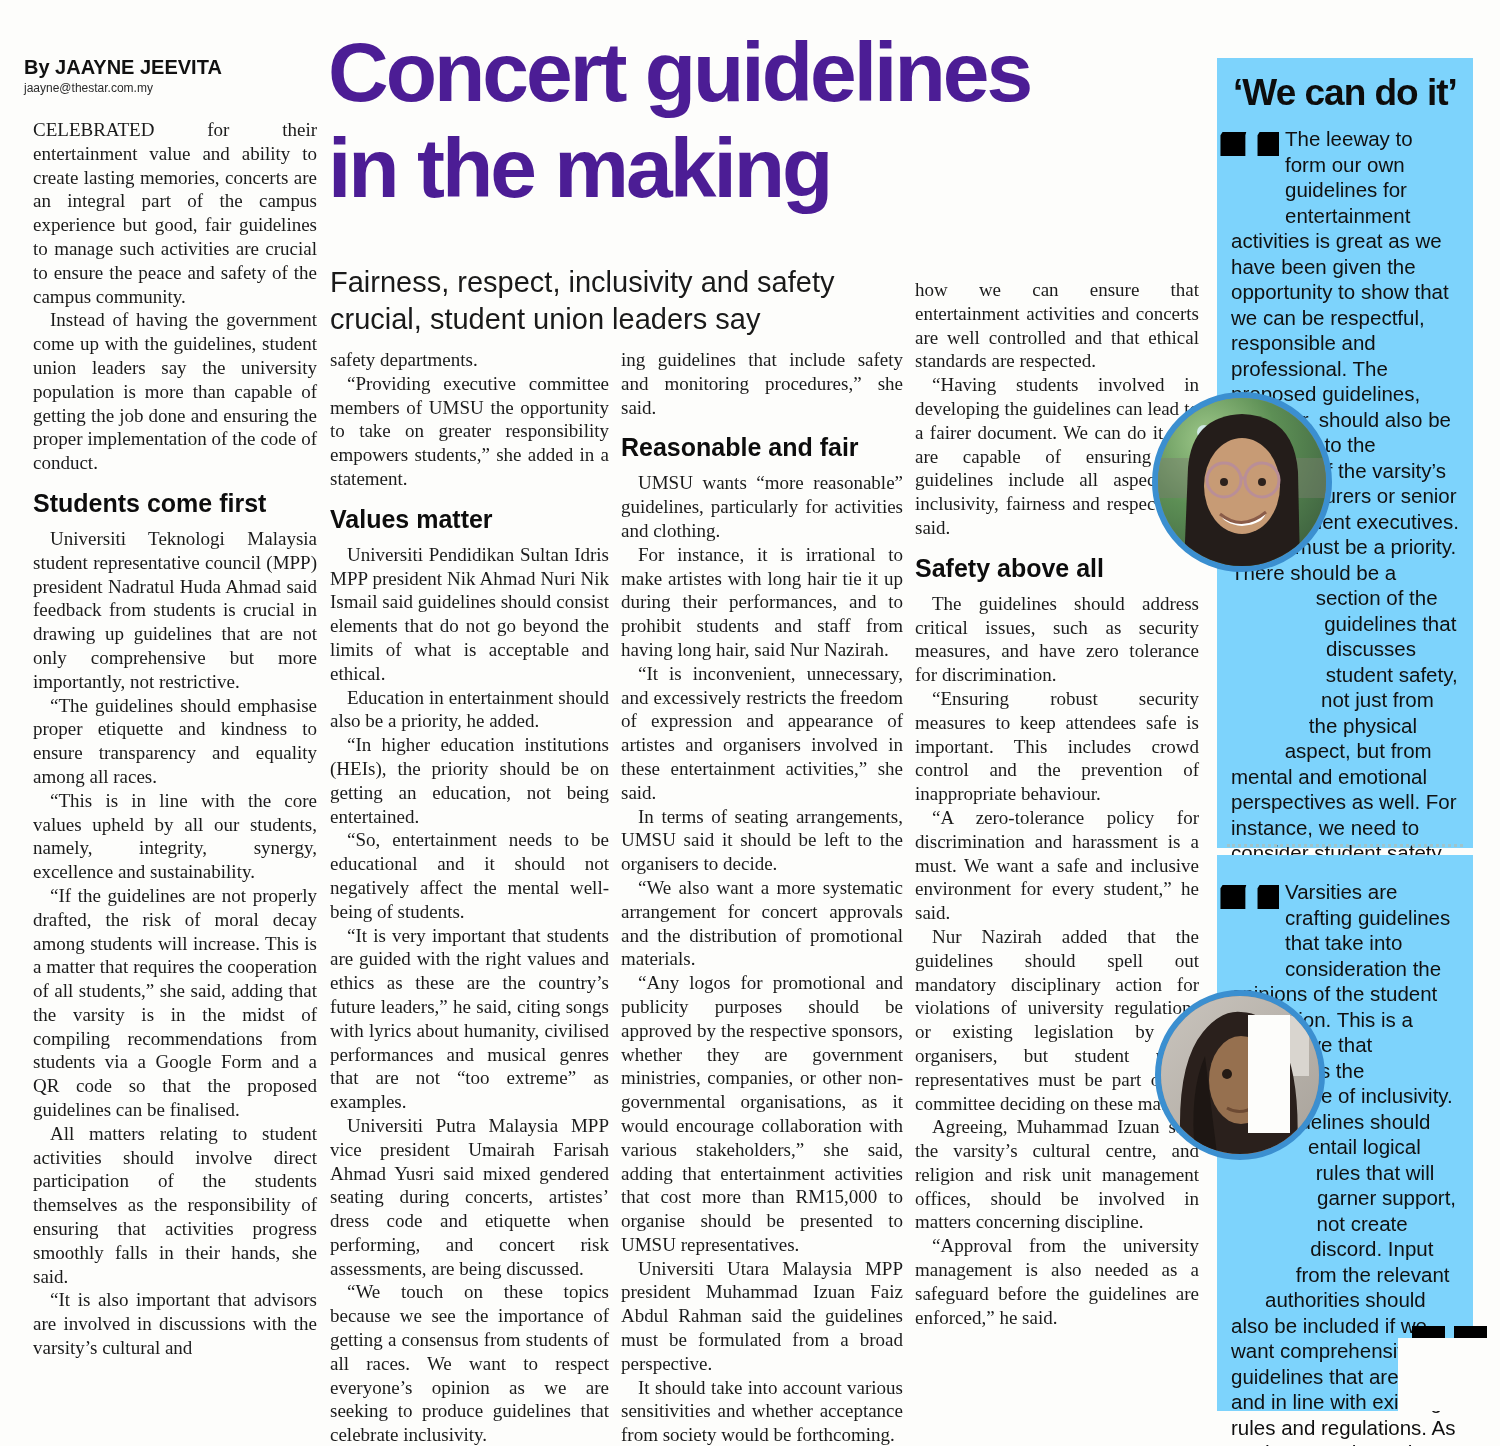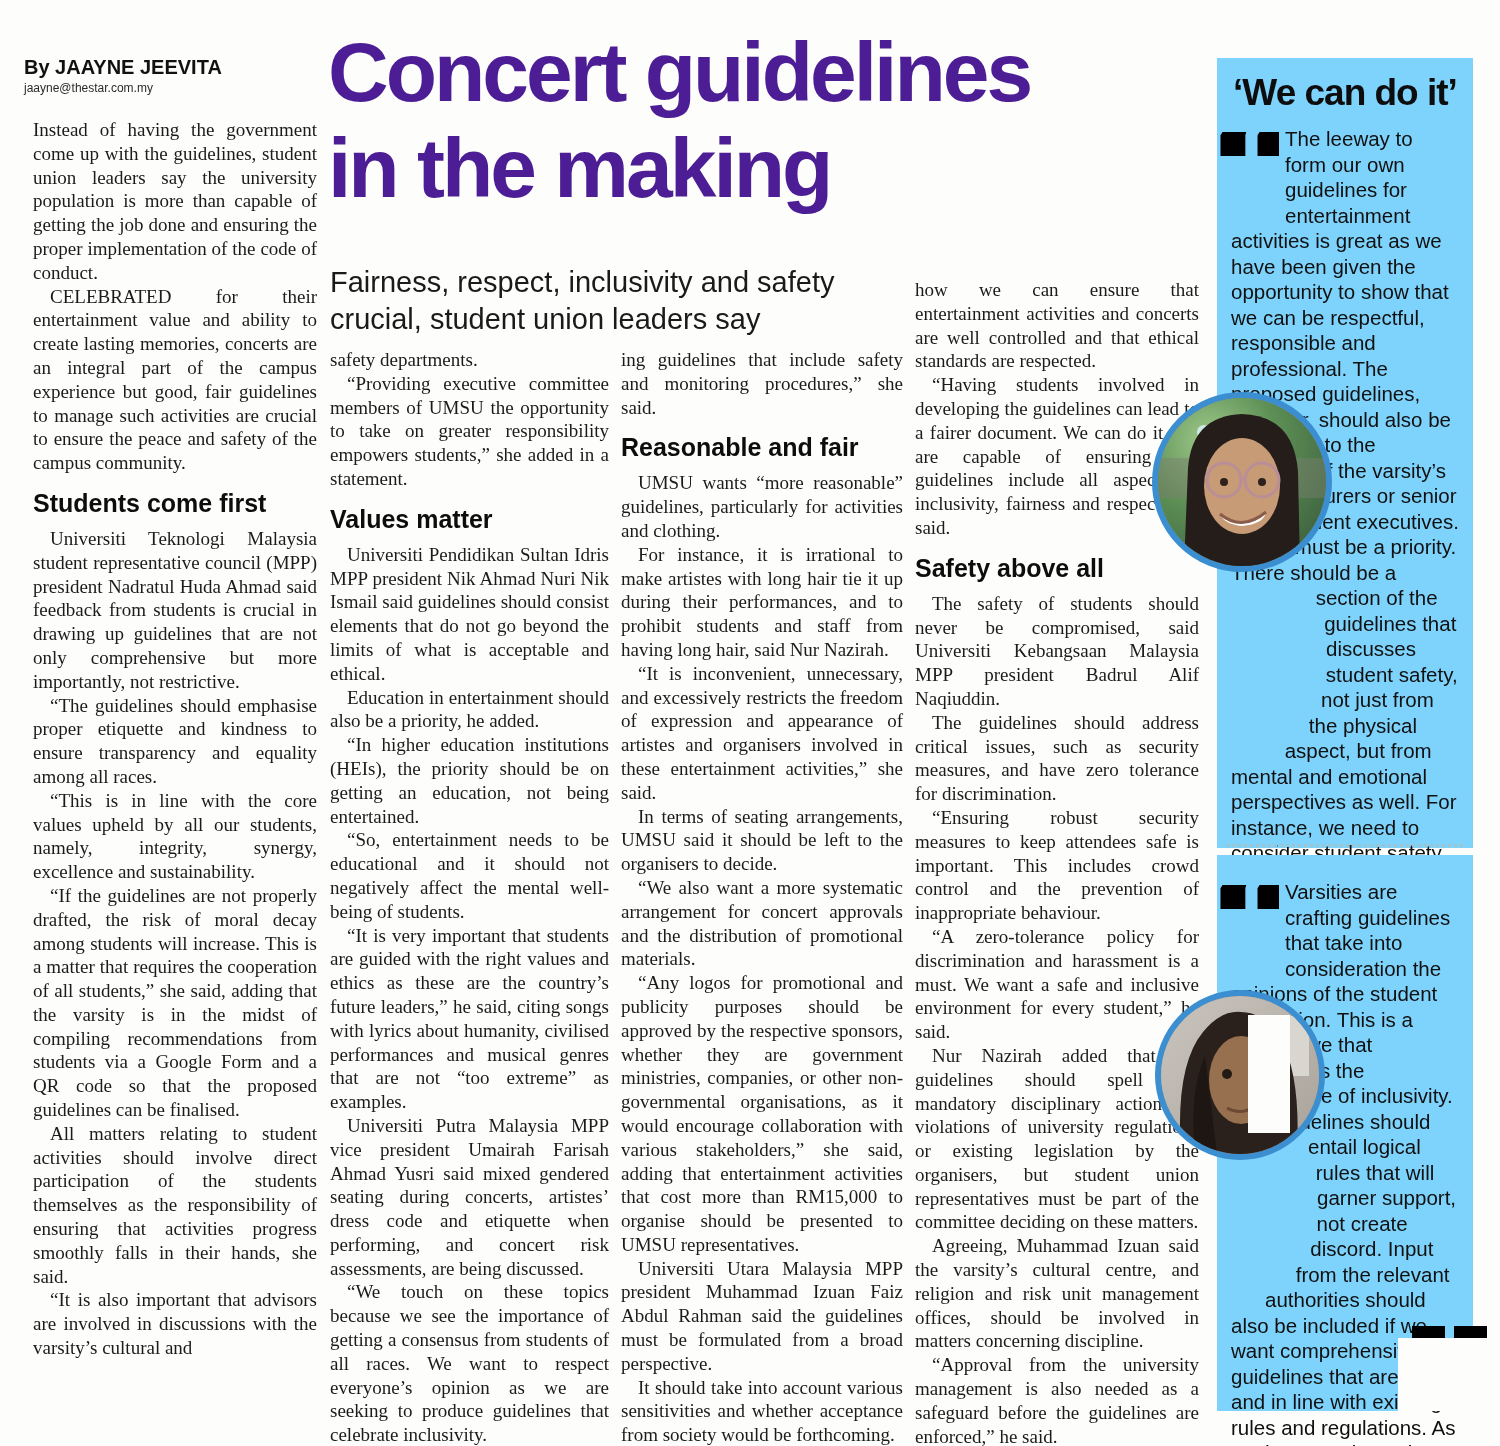--- a/index.html
+++ b/index.html
@@ -74,22 +74,22 @@
   <div id="byline">
     <div class="by">By JAAYNE JEEVITA</div>
     <div class="email">jaayne@thestar.com.my</div>
   </div>
 
   <h1 id="headline" style="margin:0;">Concert guidelines
 in the making</h1>
   <div id="subhead">Fairness, respect, inclusivity and safety crucial, student union leaders say</div>
 
   <div id="col1" class="col">
+      <p>CELEBRATED for their entertainment value and ability to create lasting memories, concerts are an integral part of the campus experience but good, fair guidelines to manage such activities are crucial to ensure the peace and safety of the campus community.</p>
       <p>Instead of having the government come up with the guidelines, student union leaders say the university population is more than capable of getting the job done and ensuring the proper implementation of the code of conduct.</p>
-      <p>CELEBRATED for their entertainment value and ability to create lasting memories, concerts are an integral part of the campus experience but good, fair guidelines to manage such activities are crucial to ensure the peace and safety of the campus community.</p>
       <h3>Students come first</h3>
       <p>Universiti Teknologi Malaysia student representative council (MPP) president Nadratul Huda Ahmad said feedback from students is crucial in drawing up guidelines that are not only comprehensive but more importantly, not restrictive.</p>
       <p>“The guidelines should emphasise proper etiquette and kindness to ensure transparency and equality among all races.</p>
       <p>“This is in line with the core values upheld by all our students, namely, integrity, synergy, excellence and sustainability.</p>
       <p>“If the guidelines are not properly drafted, the risk of moral decay among students will increase. This is a matter that requires the cooperation of all students,” she said, adding that the varsity is in the midst of compiling recommendations from students via a Google Form and a QR code so that the proposed guidelines can be finalised.</p>
       <p>All matters relating to student activities should involve direct participation of the students themselves as the responsibility of ensuring that activities progress smoothly falls in their hands, she said.</p>
       <p>“It is also important that advisors are involved in discussions with the varsity’s cultural and</p>
     </div>
   <div id="col2" class="col">
       <p>safety departments.</p>
@@ -112,21 +112,20 @@
       <p>In terms of seating arrangements, UMSU said it should be left to the organisers to decide.</p>
       <p>“We also want a more systematic arrangement for concert approvals and the distribution of promotional materials.</p>
       <p>“Any logos for promotional and publicity purposes should be approved by the respective sponsors, whether they are government ministries, companies, or other non-governmental organisations, as it would encourage collaboration with various stakeholders,” she said, adding that entertainment activities that cost more than RM15,000 to organise should be presented to UMSU representatives.</p>
       <p>Universiti Utara Malaysia MPP president Muhammad Izuan Faiz Abdul Rahman said the guidelines must be formulated from a broad perspective.</p>
       <p>It should take into account various sensitivities and whether acceptance from society would be forthcoming.</p>
     </div>
   <div id="col4" class="col">
       <p>how we can ensure that entertainment activities and concerts are well controlled and that ethical standards are respected.</p>
       <p>“Having students involved in developing the guidelines can lead to a fairer document. We can do it. We are capable of ensuring the guidelines include all aspects of inclusivity, fairness and respect,” he said.</p>
       <h3>Safety above all</h3>
-      <p>The safety of students should never be compromised, said Universiti Kebangsaan Malaysia MPP president Badrul Alif Naqiuddin.</p>
       <p>The guidelines should address critical issues, such as security measures, and have zero tolerance for discrimination.</p>
       <p>“Ensuring robust security measures to keep attendees safe is important. This includes crowd control and the prevention of inappropriate behaviour.</p>
       <p>“A zero-tolerance policy for discrimination and harassment is a must. We want a safe and inclusive environment for every student,” he said.</p>
       <p>Nur Nazirah added that the guidelines should spell out mandatory disciplinary action for violations of university regulations or existing legislation by the organisers, but student union representatives must be part of the committee deciding on these matters.</p>
       <p>Agreeing, Muhammad Izuan said the varsity’s cultural centre, and religion and risk unit management offices, should be involved in matters concerning discipline.</p>
       <p>“Approval from the university management is also needed as a safeguard before the guidelines are enforced,” he said.</p>
     </div>
 
   <div id="qbox1" class="qbox">
     <div id="qbox1-title">‘We can do it’</div>

